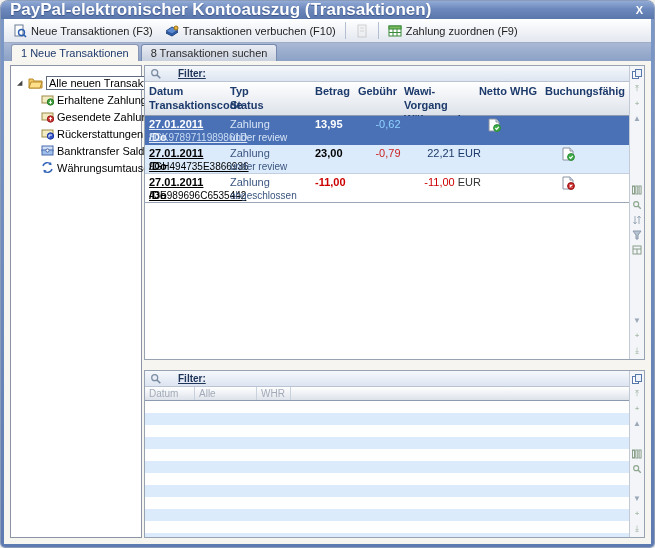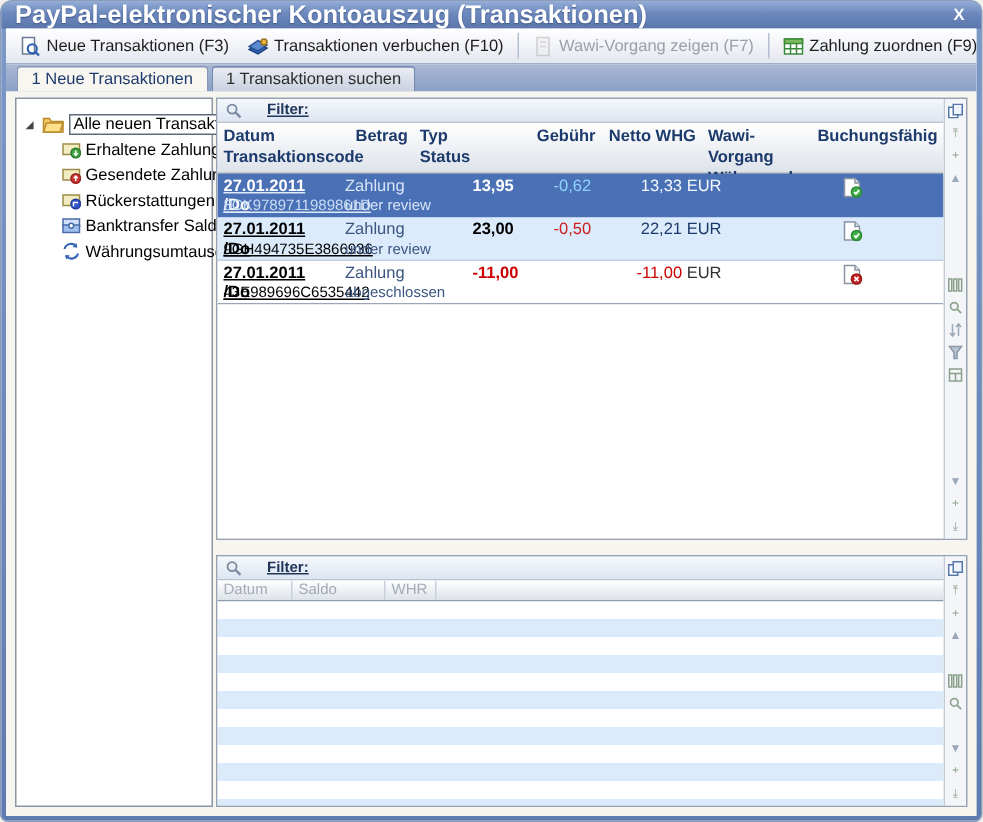--- a/index.html
+++ b/index.html
@@ -59,21 +59,21 @@
 
   .header-row { flex:none; display:flex; font-size:11px; font-weight:bold; color:#1c3a6b;
                 background:linear-gradient(#ffffff,#dde2ea); border-bottom:1px solid #8d9bb0;justify-content:center; }
   .main-grid .header-row { height:34px; }
   .hcell { padding:2px 4px; line-height:14px; }
   .hc1{width:81px;} .hc2{width:85px;} .hc3{width:54px;text-align:right;} .hc4{width:46px;text-align:right;}
   .hc5{width:74px;text-align:right;} .hc6{width:73px;} .hc7{flex:1;}
 
   .row { flex:none; display:flex; font-size:11px; height:29px; }
   .row .c { padding:2px 4px; line-height:13px; }
-  .c1{width:81px;text-decoration:underline;} .c2{width:85px;} .c3{width:54px;text-align:left;} .c4{width:46px;text-align:left;}
+  .c1{width:81px;text-decoration:underline;} .c2{width:85px;} .c3{width:54px;text-align:left;} .c4{width:46px;text-align:center;}
   .c5{width:74px;text-align:right;} .c6{width:73px;} .c7{flex:1; padding-left:10px;}
   .row .l1 { height:13px; } .row .l2 { height:13px; font-size:10px; }
   .date { font-weight:bold; } .amount { font-weight:bold; }
 
   .row.sel { background:#4a71b5; color:#dfe9f8; }
   .row.sel .date { color:#ffffff; } .row.sel .code { color:#c9dcf5; }
   .row.sel .type,.row.sel .status { color:#d7e4f6; }
   .row.sel .amount { color:#ffffff; } .row.sel .fee { color:#8fd2ff; }
   .row.sel .net,.row.sel .cur { color:#f2f7ff; }
 
@@ -133,42 +133,41 @@
         </svg>
         <span>Transaktionen verbuchen (F10)</span>
       </div>
       <div class="tsep"></div>
       <div class="tbtn disabled">
         <svg width="14" height="14" viewBox="0 0 14 14">
           <rect x="3" y="1" width="8" height="12" fill="#eceff3" stroke="#9aa4b2"></rect>
           <line x1="5" y1="4" x2="9" y2="4" stroke="#aab3c0"></line>
           <line x1="5" y1="7" x2="9" y2="7" stroke="#aab3c0"></line>
         </svg>
-        <span>Wawi-Vorgang zeigen (F7)</span>
       </div>
       <div class="tsep"></div>
       <div class="tbtn">
         <svg width="14" height="14" viewBox="0 0 14 14">
           <rect x="1" y="2" width="12" height="10" fill="#fff" stroke="#3a8a3a"></rect>
           <rect x="1" y="2" width="12" height="3" fill="#7dbb5e" stroke="#3a8a3a"></rect>
           <line x1="5" y1="5" x2="5" y2="12" stroke="#3a8a3a"></line>
           <line x1="9" y1="5" x2="9" y2="12" stroke="#3a8a3a"></line>
           <line x1="1" y1="8.5" x2="13" y2="8.5" stroke="#3a8a3a"></line>
         </svg>
         <span>Zahlung zuordnen (F9)</span>
       </div>
 
     </div>
 
     <div class="tabstrip">
       <div class="tab active">
         <span>1 Neue Transaktionen</span>
       </div>
       <div class="tab inactive">
-        <span>1 Transaktionen suchen</span>
+        <span>8 Transaktionen suchen</span>
       </div>
     </div>
 
     <div class="content">
 
       <div class="tree-panel">
         <div class="tree-row">
           <span class="expander">◢</span>
           <svg class="ticon" width="15" height="13" viewBox="0 0 15 13">
             <path d="M1 3 L5 3 L6 5 L14 5 L14 12 L1 12 Z" fill="#f4c964" stroke="#b88a28"></path>
@@ -227,57 +226,53 @@
               <line x1="8.3" y1="8.3" x2="12" y2="12" stroke="#7a8aa0" stroke-width="1.8"></line>
             </svg>
             <span class="flabel">Filter:</span>
           </div>
 
           <div class="header-row">
             <div class="hcell hc1">
               <div>Datum</div>
                 <div>Transaktionscode</div>
             </div>
-            <div class="hcell hc3">
-              <div>Betrag</div>
-            </div>
             <div class="hcell hc2">
               <div>Typ</div>
                 <div>Status</div>
             </div>
+            <div class="hcell hc3">
+              <div>Betrag</div>
+            </div>
             <div class="hcell hc4">
               <div>Gebühr</div>
-            </div>
-            <div class="hcell hc5">
-              <div>Netto WHG</div>
             </div>
             <div class="hcell hc6">
               <div>Wawi-Vorgang</div>
                 <div>Währungskurs</div>
+            </div>
+            <div class="hcell hc5">
+              <div>Netto WHG</div>
             </div>
             <div class="hcell hc7">
               <div>Buchungsfähig</div>
             </div>
           </div>
 
           <div class="row sel">
             <div class="c c1">
               <div class="l1 date">27.01.2011 /Do</div>
               <div class="l2 code">8CK9789711989861D</div>
             </div>
             <div class="c c2">
               <div class="l1 type">Zahlung</div>
               <div class="l2 status">under review</div>
             </div>
             <div class="c c3 num-pad amount">13,95</div>
             <div class="c c4 num-pad fee">-0,62</div>
-            <div class="c c5 num-pad">
-              <span class="net">13,33</span>
-              <span class="cur">EUR</span>
-            </div>
             <div class="c c6"></div>
             <div class="c c7">
               <svg width="13" height="14" viewBox="0 0 13 14">
                 <path d="M1 1 L8 1 L11 4 L11 13 L1 13 Z" fill="#fff" stroke="#8a93a2"></path>
                 <path d="M8 1 L8 4 L11 4" fill="#dfe4ec" stroke="#8a93a2"></path>
                 <circle cx="9" cy="10" r="3.4" fill="#3fae49" stroke="#2a8a34"></circle>
                 <path d="M7.4 10 L8.6 11.3 L10.8 8.8" stroke="#fff" stroke-width="1.2" fill="none"></path>
               </svg>
             </div>
           </div>
@@ -285,21 +280,21 @@
           <div class="row alt">
             <div class="c c1">
               <div class="l1 date">27.01.2011 /Do</div>
               <div class="l2 code">9GH494735E3866936</div>
             </div>
             <div class="c c2">
               <div class="l1 type">Zahlung</div>
               <div class="l2 status">under review</div>
             </div>
             <div class="c c3 num-pad amount">23,00</div>
-            <div class="c c4 num-pad fee">-0,50</div>
+            <div class="c c4 num-pad fee">-0,79</div>
             <div class="c c5 num-pad">
               <span class="net">22,21</span>
               <span class="cur">EUR</span>
             </div>
             <div class="c c6"></div>
             <div class="c c7">
               <svg width="13" height="14" viewBox="0 0 13 14">
                 <path d="M1 1 L8 1 L11 4 L11 13 L1 13 Z" fill="#fff" stroke="#8a93a2"></path>
                 <path d="M8 1 L8 4 L11 4" fill="#dfe4ec" stroke="#8a93a2"></path>
                 <circle cx="9" cy="10" r="3.4" fill="#3fae49" stroke="#2a8a34"></circle>
@@ -390,21 +385,21 @@
         <div class="grid-body">
           <div class="filter-row">
             <svg width="12" height="12" viewBox="0 0 14 14">
               <circle cx="5.5" cy="5.5" r="3.5" fill="#e9eef6" stroke="#7a8aa0" stroke-width="1.4"></circle>
               <line x1="8.3" y1="8.3" x2="12" y2="12" stroke="#7a8aa0" stroke-width="1.8"></line>
             </svg>
             <span class="flabel">Filter:</span>
           </div>
           <div class="header-row">
             <div class="bhc bhc1">Datum</div>
-            <div class="bhc bhc2">Saldo</div>
+            <div class="bhc bhc2">Alle</div>
             <div class="bhc bhc3">WHR</div>
             <div class="bhc bhc4"></div>
           </div>
           <div class="stripes"></div>
         </div>
 
         <div class="strip">
           <span class="sicon gray">
             <svg width="10" height="10" viewBox="0 0 10 10">
                 <rect x="0.5" y="2.5" width="6" height="7" fill="#fff" stroke="#5577aa"></rect>

